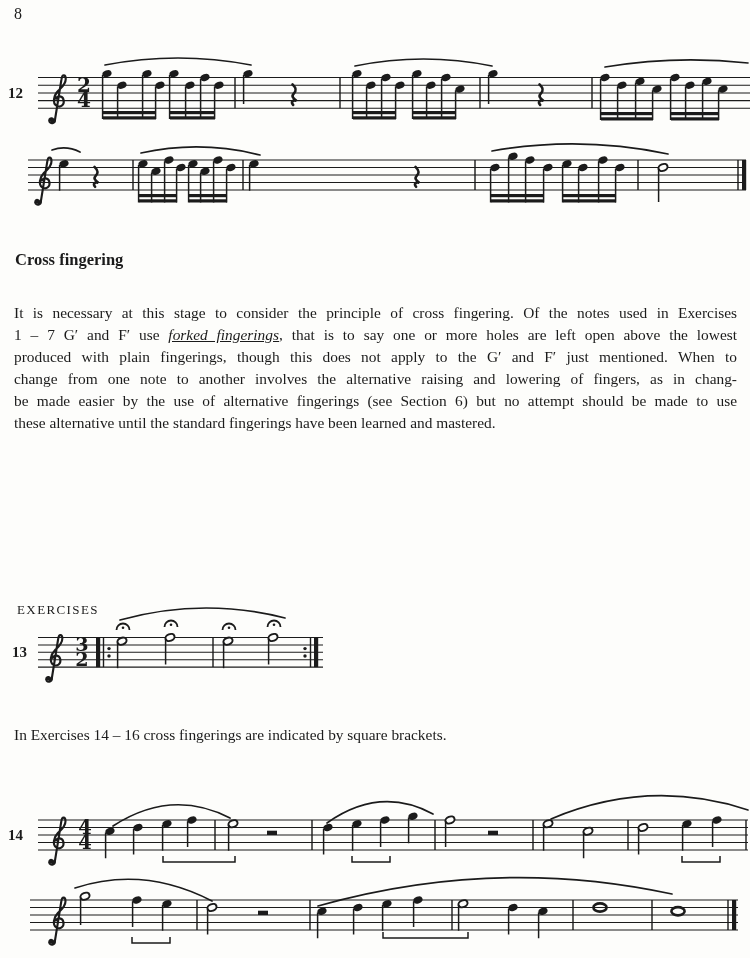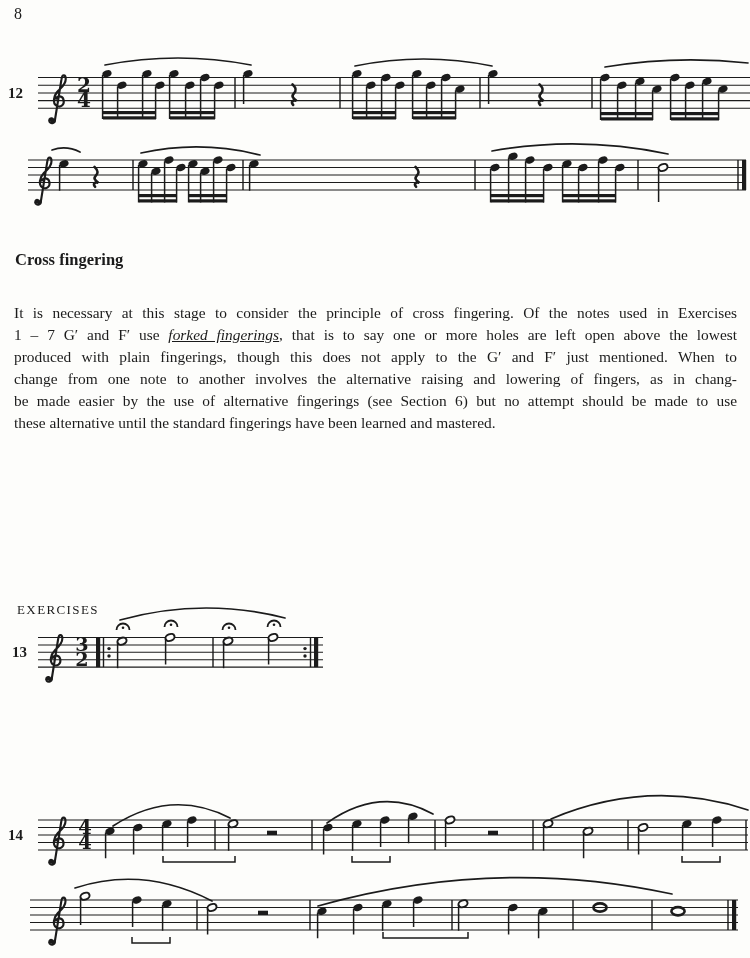--- a/index.html
+++ b/index.html
@@ -355,13 +355,14 @@
   <div class="abs heading">Cross fingering</div>
   <div class="abs paragraph" id="paragraph">
       <div class="para-line"><span>It is necessary at this stage to consider the principle of cross fingering. Of the notes used in Exercises</span></div>
       <div class="para-line"><span>1 – 7 G′ and F′ use </span><span class="italic">forked fingerings</span><span>, that is to say one or more holes are left open above the lowest</span></div>
       <div class="para-line"><span>produced with plain fingerings, though this does not apply to the G′ and F′ just mentioned. When to</span></div>
       <div class="para-line"><span>change from one note to another involves the alternative raising and lowering of fingers, as in chang-</span></div>
       <div class="para-line"><span>be made easier by the use of alternative fingerings (see Section 6) but no attempt should be made to use</span></div>
       <div class="para-line last"><span>these alternative until the standard fingerings have been learned and mastered.</span></div>
     </div>
   <div class="abs exercises-label">EXERCISES</div>
+  <div class="abs caption">In Exercises 14 – 16 cross fingerings are indicated by square brackets.</div>
 </div>
 
 </body></html>

